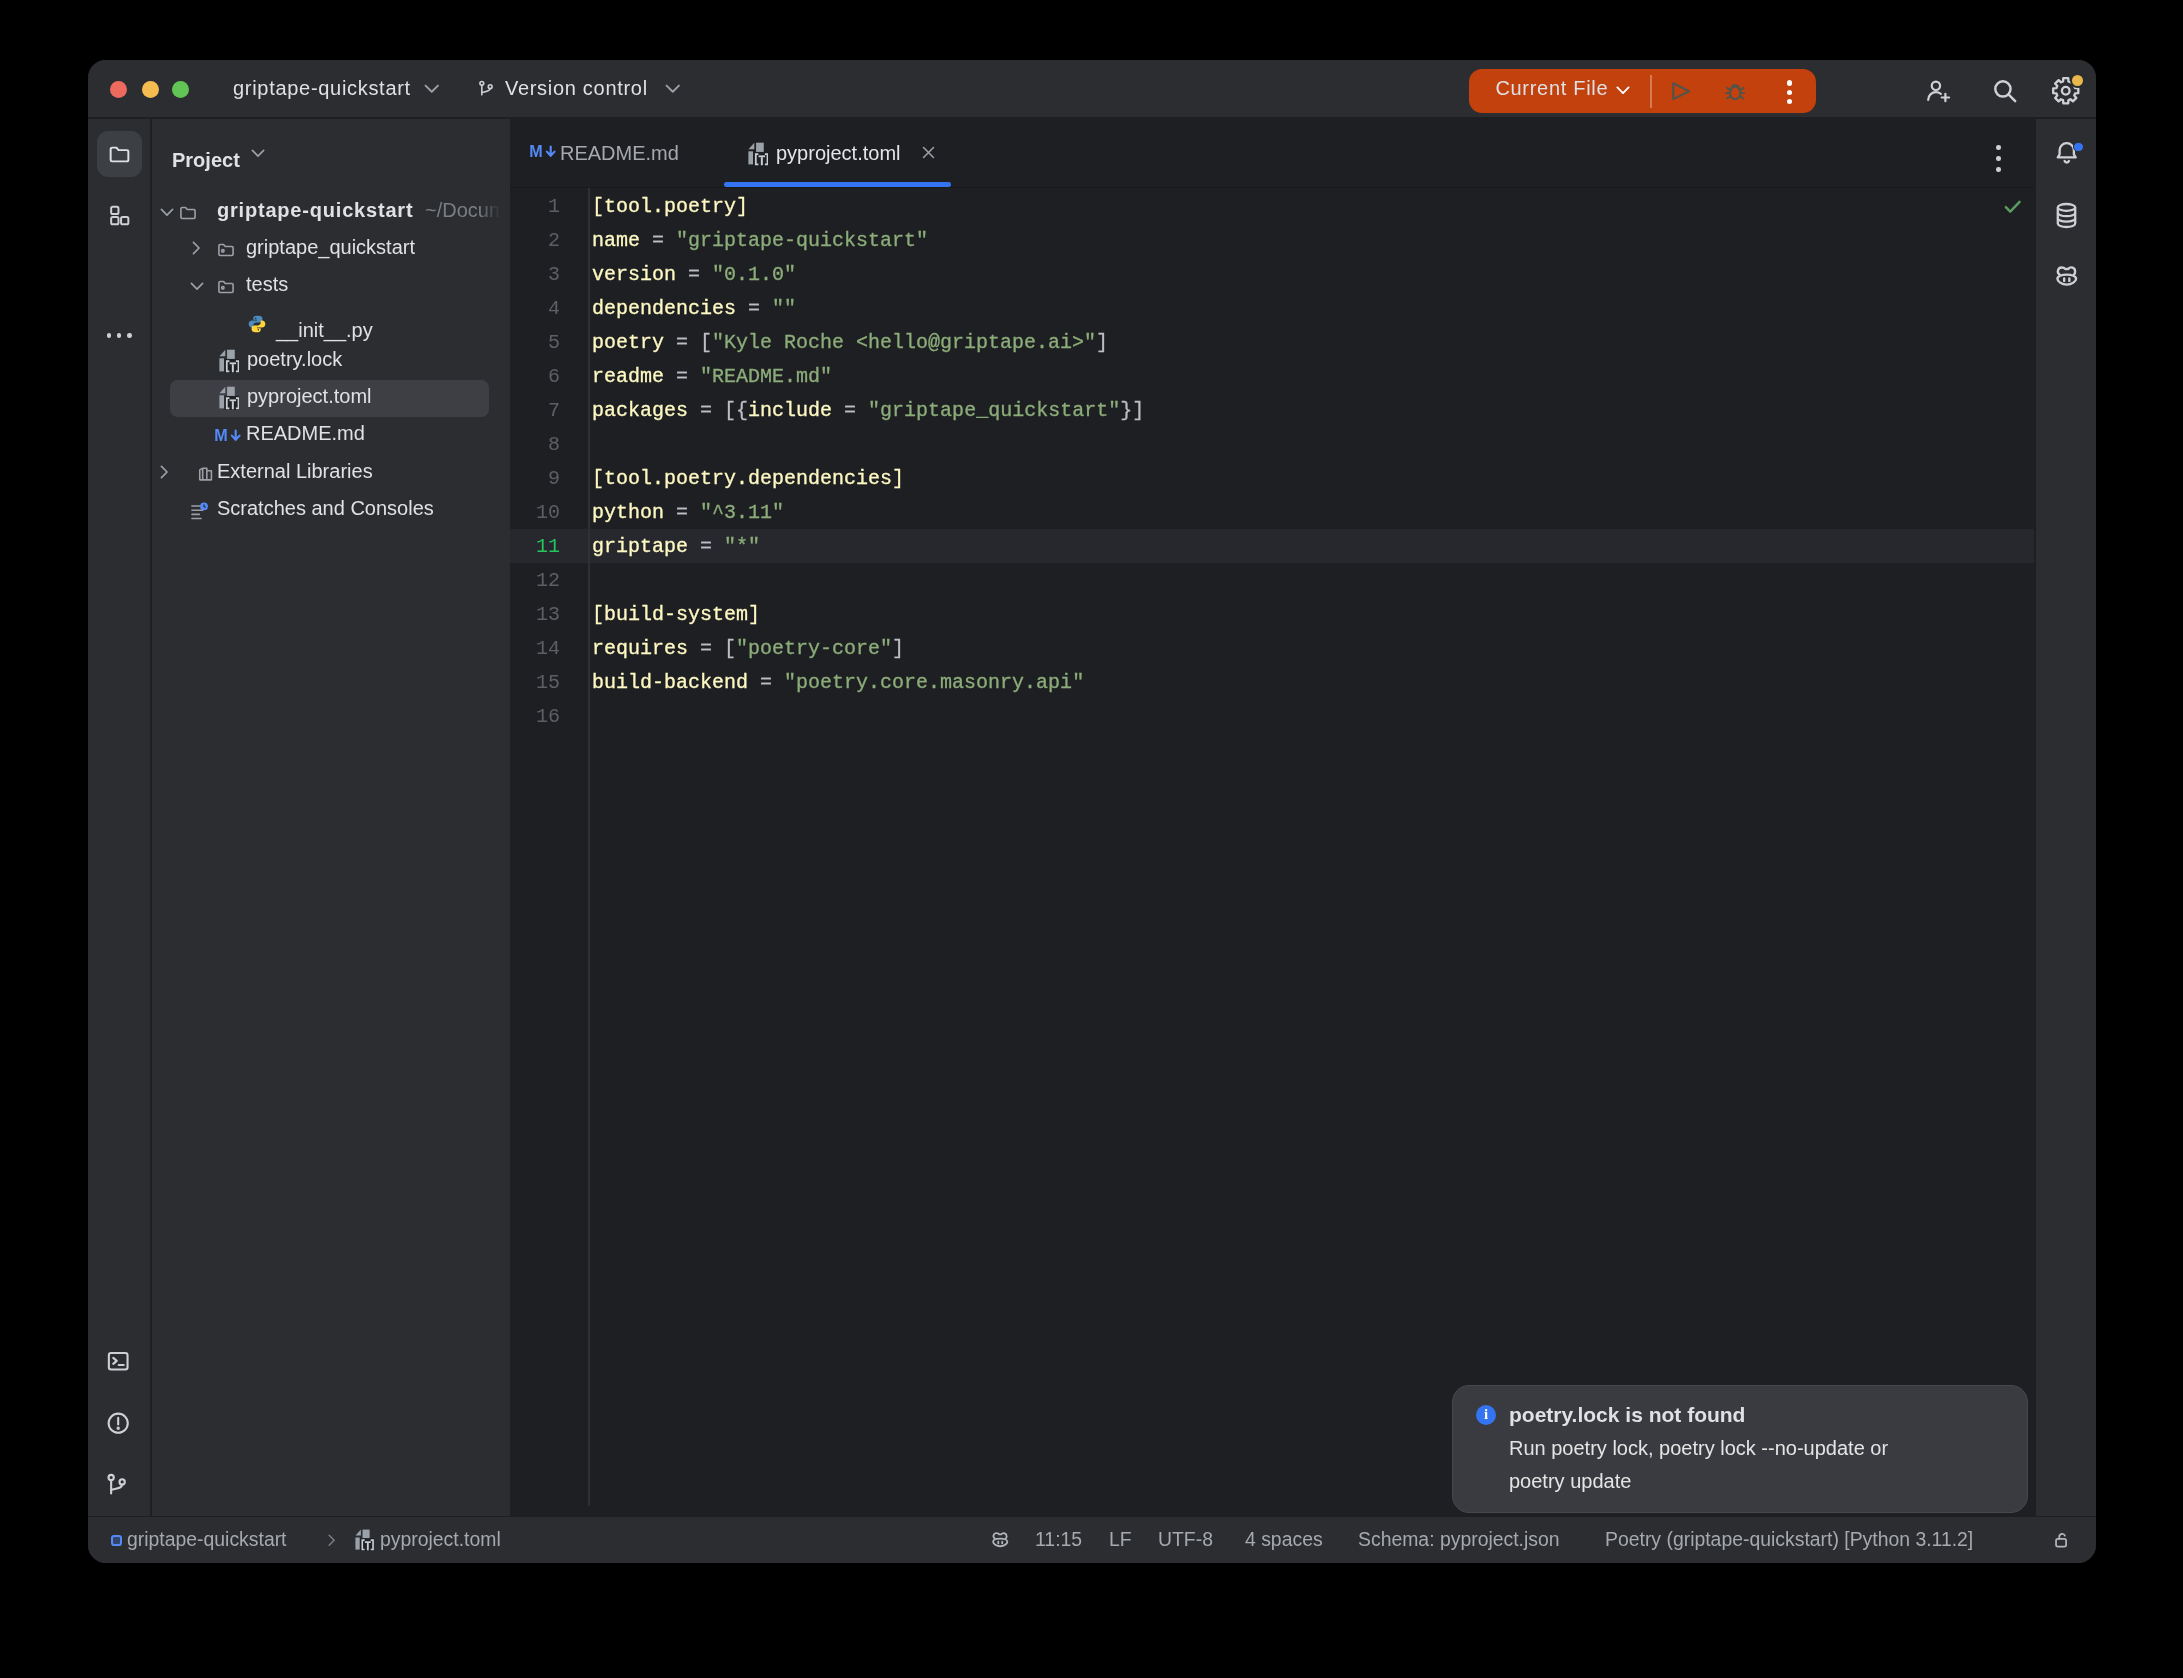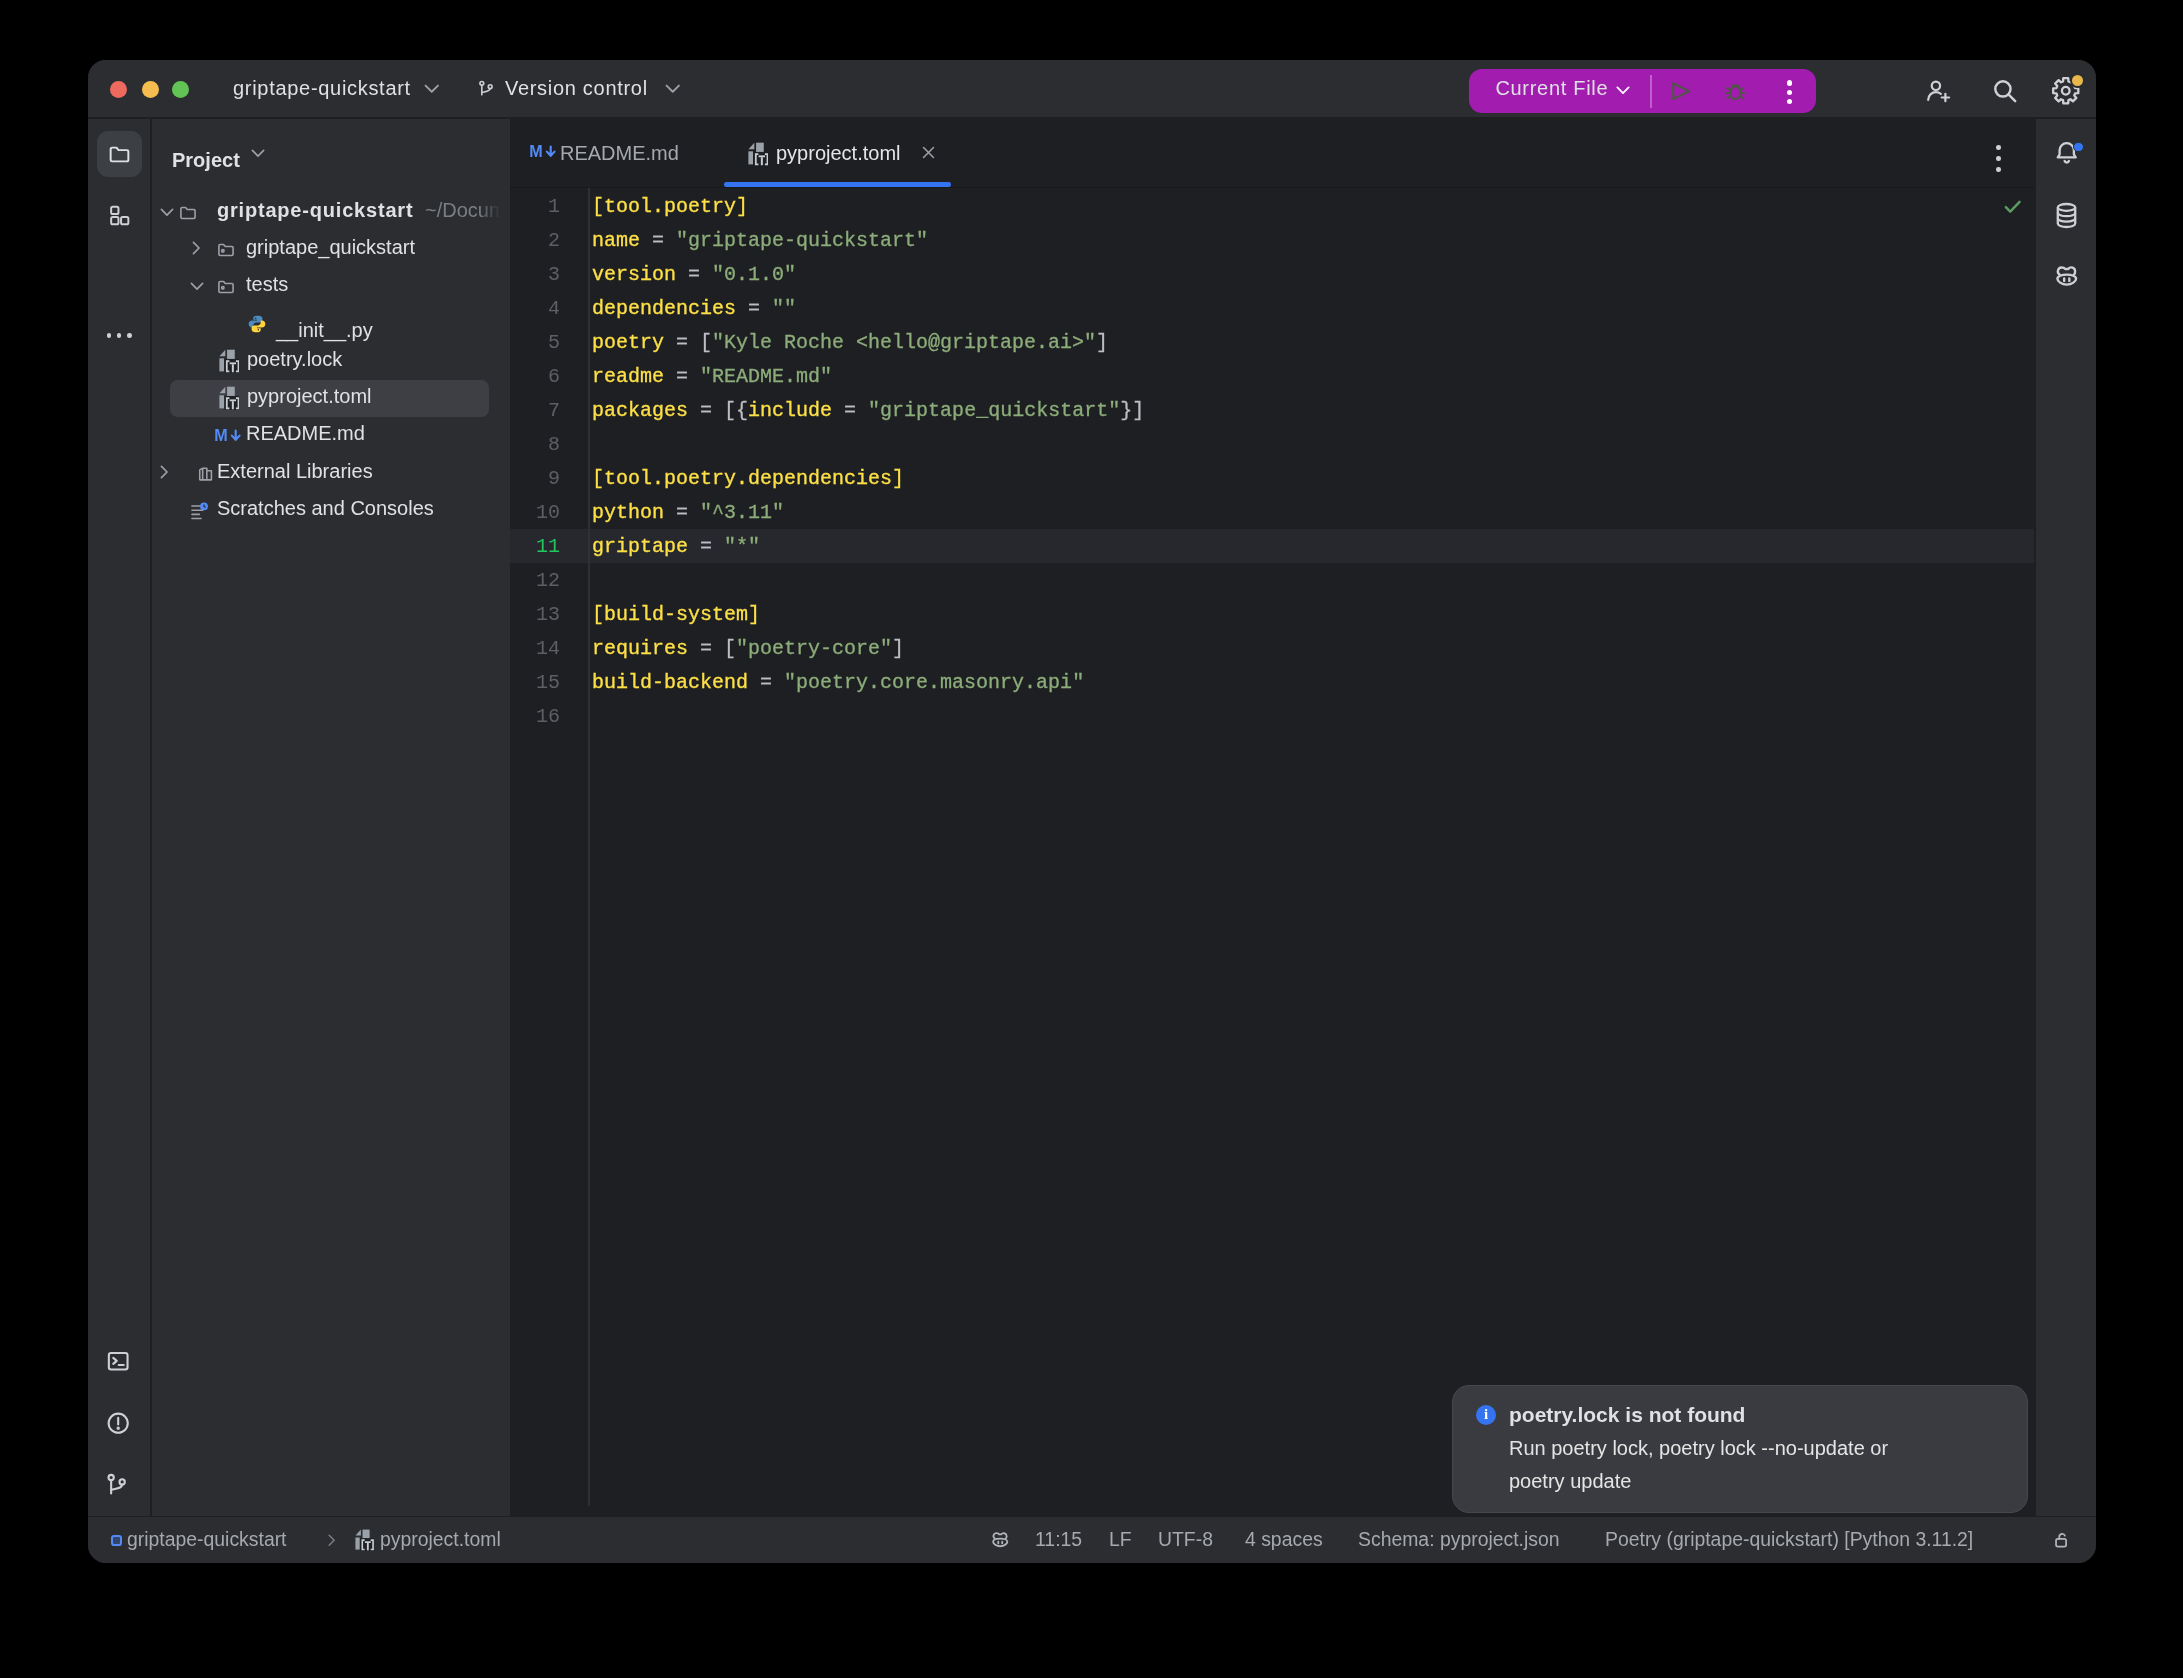--- a/index.html
+++ b/index.html
@@ -3,40 +3,40 @@
 <meta charset="utf-8">
 <style>
   html,body{margin:0;padding:0;background:#000;}
   body{width:2183px;height:1678px;position:relative;font-family:"Liberation Sans",sans-serif;overflow:hidden;}
   .win{position:absolute;left:88px;top:60px;width:2008px;height:1503px;background:#1e1f22;border-radius:18px;overflow:hidden;box-shadow:inset 0 0.8px 0 rgba(255,255,255,0.07);}
   .abs{position:absolute;}
   
   .titlebar{position:absolute;left:0;top:0;width:2008px;height:57px;background:#2b2d30;border-bottom:1.6px solid #1e1f22;}
   .light{position:absolute;top:21px;width:17px;height:17px;border-radius:50%;}
   .tbtext{position:absolute;top:0;height:57px;display:flex;align-items:center;color:#dfe1e5;font-size:20px;letter-spacing:0.7px;}
-  .cfbtn{position:absolute;left:1381px;top:9.3px;width:347px;height:44px;background:#a21caf;border-radius:13px;color:#fff;}
+  .cfbtn{position:absolute;left:1381px;top:9.3px;width:347px;height:44px;background:#c2410c;border-radius:13px;color:#fff;}
   
   .leftstrip{position:absolute;left:0;top:59px;width:62px;height:1397px;background:#2b2d30;border-right:1.6px solid #1e1f22;}
   .rightstrip{position:absolute;left:1947px;top:59px;width:61px;height:1397px;background:#2b2d30;border-left:1.6px solid #1e1f22;}
   
   .project{position:absolute;left:64px;top:59px;width:358px;height:1397px;background:#2b2d30;overflow:hidden;}
   .ptitle{position:absolute;left:20px;top:24px;height:34px;display:flex;align-items:center;color:#dfe1e5;font-weight:bold;font-size:20px;}
   .row{position:absolute;height:37px;display:flex;align-items:center;color:#dfe1e5;font-size:20px;white-space:nowrap;}
   .sel{position:absolute;left:18px;top:261px;width:319px;height:37px;background:#3d3f44;border-radius:7.8px;}
   .dim{color:#7a7e85;}
   
   .editor{position:absolute;left:422px;top:59px;width:1524px;height:1397px;background:#1e1f22;}
   .tabbar{position:absolute;left:0;top:0;width:1524px;height:68px;border-bottom:1.6px solid #19191c;}
   .tab{position:absolute;top:0;height:68px;display:flex;align-items:center;font-size:20px;}
   .tabline{position:absolute;left:214px;top:63px;width:227px;height:4.7px;border-radius:2.3px;background:#3574f0;}
   .caretline{position:absolute;left:0px;top:410px;width:1524px;height:34px;background:#26282e;}
   .gutter{position:absolute;left:0;top:71px;width:50px;text-align:right;font-family:"Liberation Mono",monospace;font-size:20px;line-height:34px;color:#5c5f66;white-space:pre;}
   .gutsep{position:absolute;left:78px;top:69px;width:1.6px;height:1318px;background:#2e3034;}
   .code{position:absolute;left:82px;top:71px;font-family:"Liberation Mono",monospace;font-size:20px;line-height:34px;color:#bcbec4;white-space:pre;-webkit-text-stroke:0.3px currentColor;}
-  .k{color:#fde047;} .s{color:#8cad7a;} .p{color:#bcbec4;}
+  .k{color:#fef9c3;} .s{color:#8cad7a;} .p{color:#bcbec4;}
   
   .notif{position:absolute;left:942px;top:1266px;width:576px;height:128px;background:#393b40;border:0.8px solid #46484d;border-radius:17px;box-sizing:border-box;}
   .link{color:#e5e5e5;}
   
   .statusbar{position:absolute;left:0;top:1456px;width:2008px;height:47px;background:#2b2d30;border-top:1.6px solid #1e1f22;box-sizing:border-box;color:#a6a9af;font-size:19.4px;}
   .sitem{position:absolute;top:0;height:45px;display:flex;align-items:center;}
   svg{display:block;}
 </style>
 </head>
 <body>

